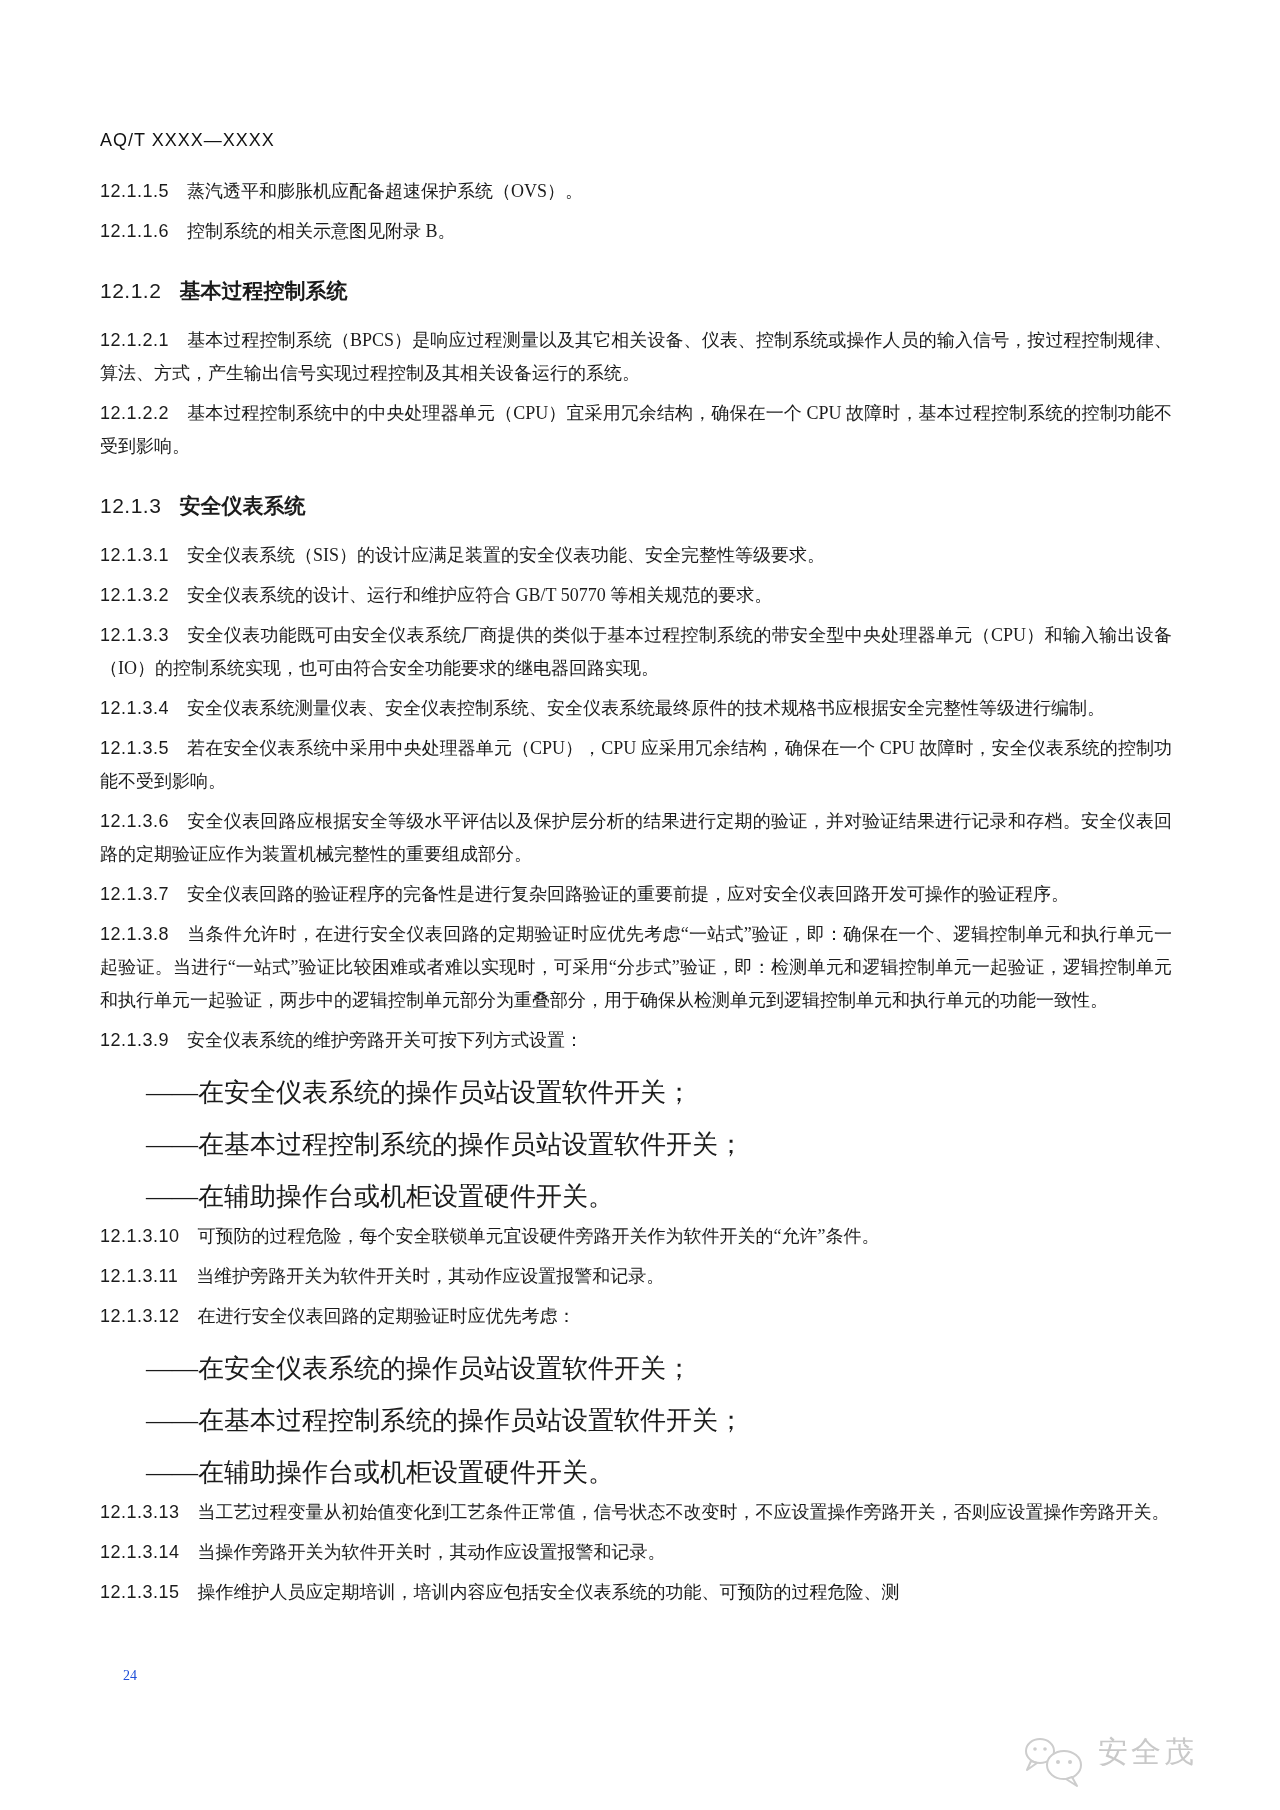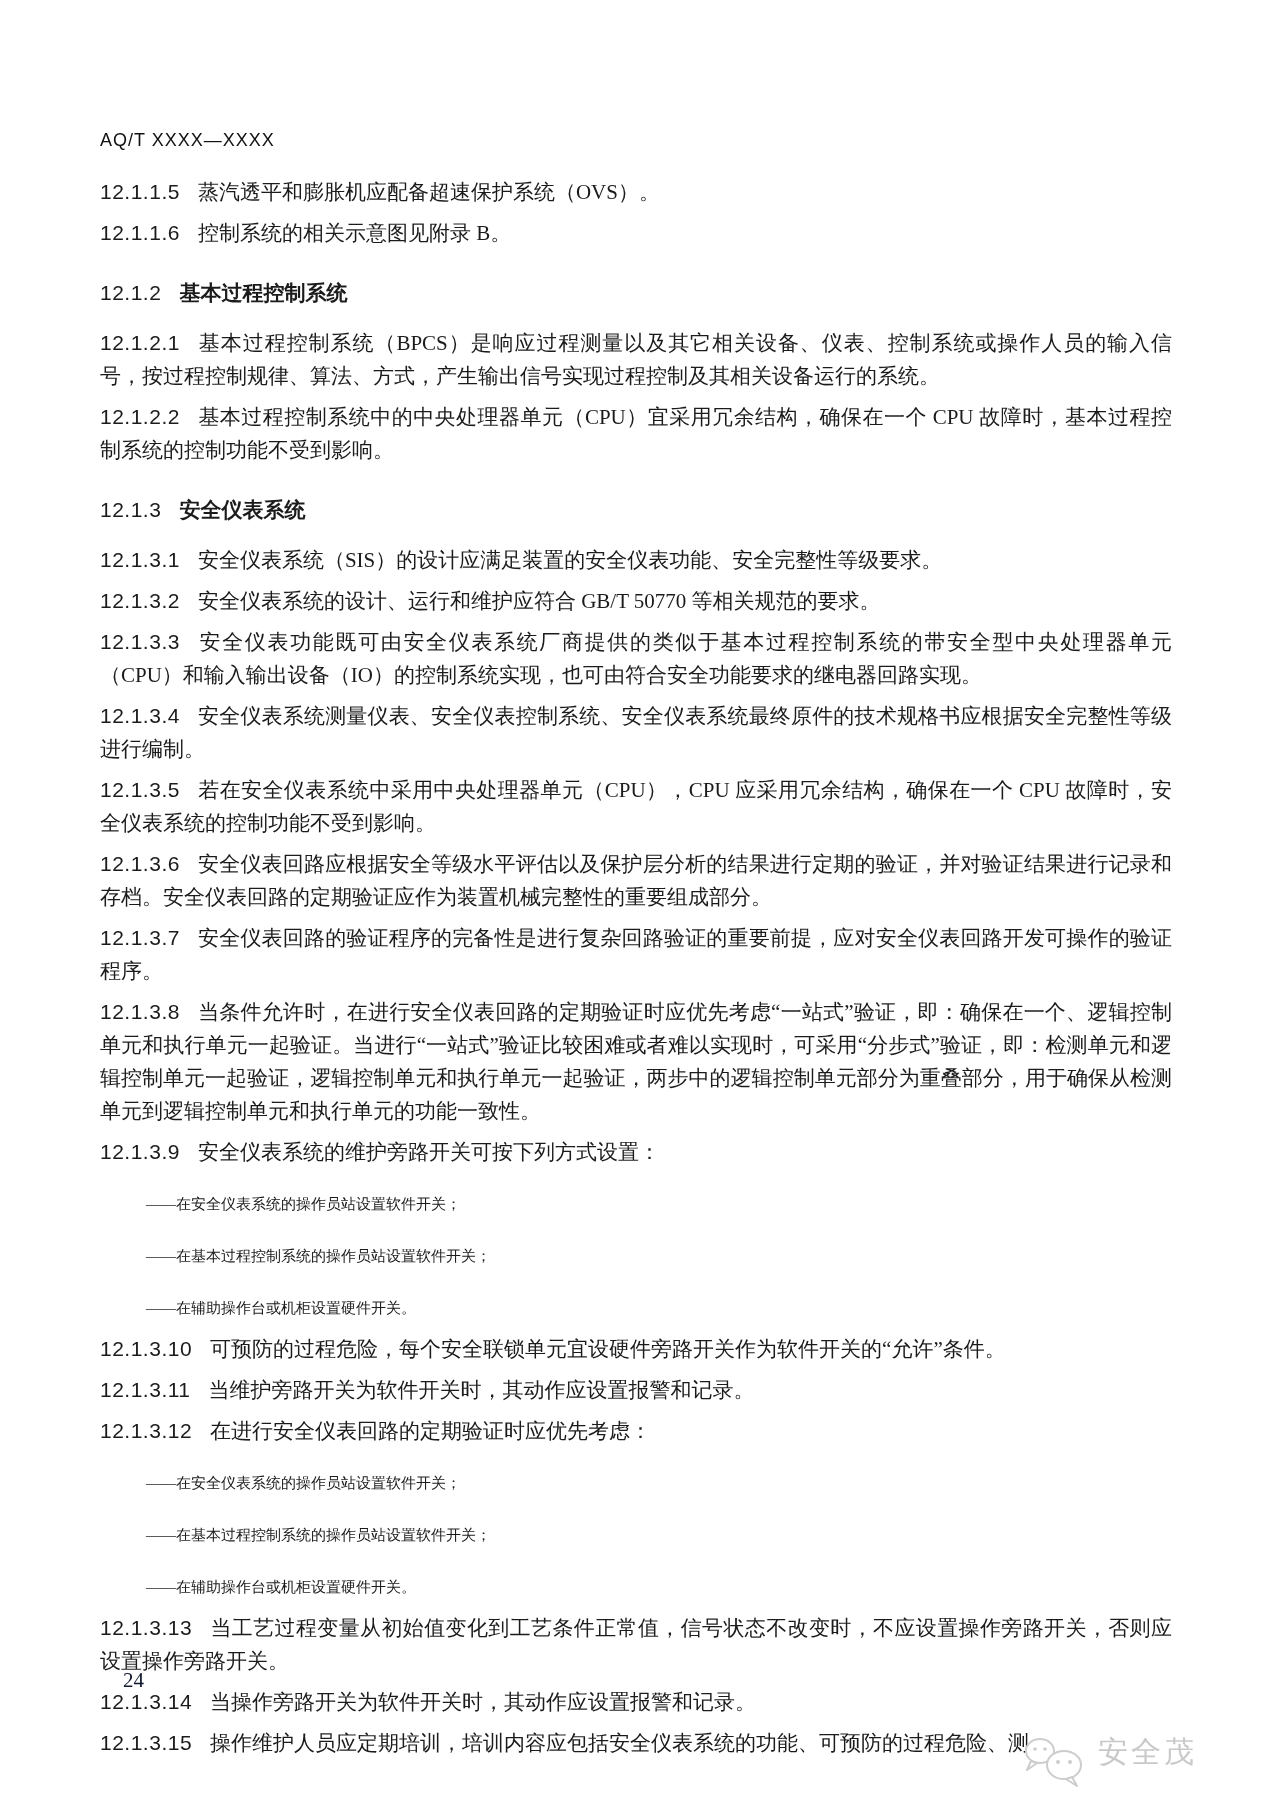--- a/index.html
+++ b/index.html
@@ -19,51 +19,51 @@
     color: #1b1b1b;
   }
   .doc-header {
     font-family: "Liberation Sans", "DejaVu Sans", sans-serif;
     font-size: 18px;
     letter-spacing: 1px;
     margin-bottom: 24px;
     color: #111;
   }
   .para {
-    font-size: 21px;
+    font-size: 18px;
     line-height: 33px;
     margin: 7px 0;
     text-align: justify;
   }
   .heading {
     font-size: 21px;
     line-height: 33px;
     font-weight: bold;
     margin: 26px 0 16px 0;
   }
   .heading .num { font-weight: normal; }
   .num {
     font-family: "Liberation Sans", "DejaVu Sans", sans-serif;
     letter-spacing: 0.5px;
     margin-right: 18px;
     white-space: nowrap;
   }
   .list-item {
-    font-size: 15px;
+    font-size: 26px;
     line-height: 33px;
     margin: 19px 0 3px 46px;
     text-align: justify;
   }
   .page-number {
     position: absolute;
     left: 123px;
     top: 1668px;
-    font-size: 21px;
+    font-size: 14px;
     font-family: "Liberation Serif", "DejaVu Serif", serif;
-    color: #0f172a;
+    color: #1d4ed8;
   }
   .watermark {
     position: absolute;
     left: 1018px;
     top: 1732px;
     display: flex;
     gap: 6px;
   }
   .watermark-label {
     font-size: 30px;

